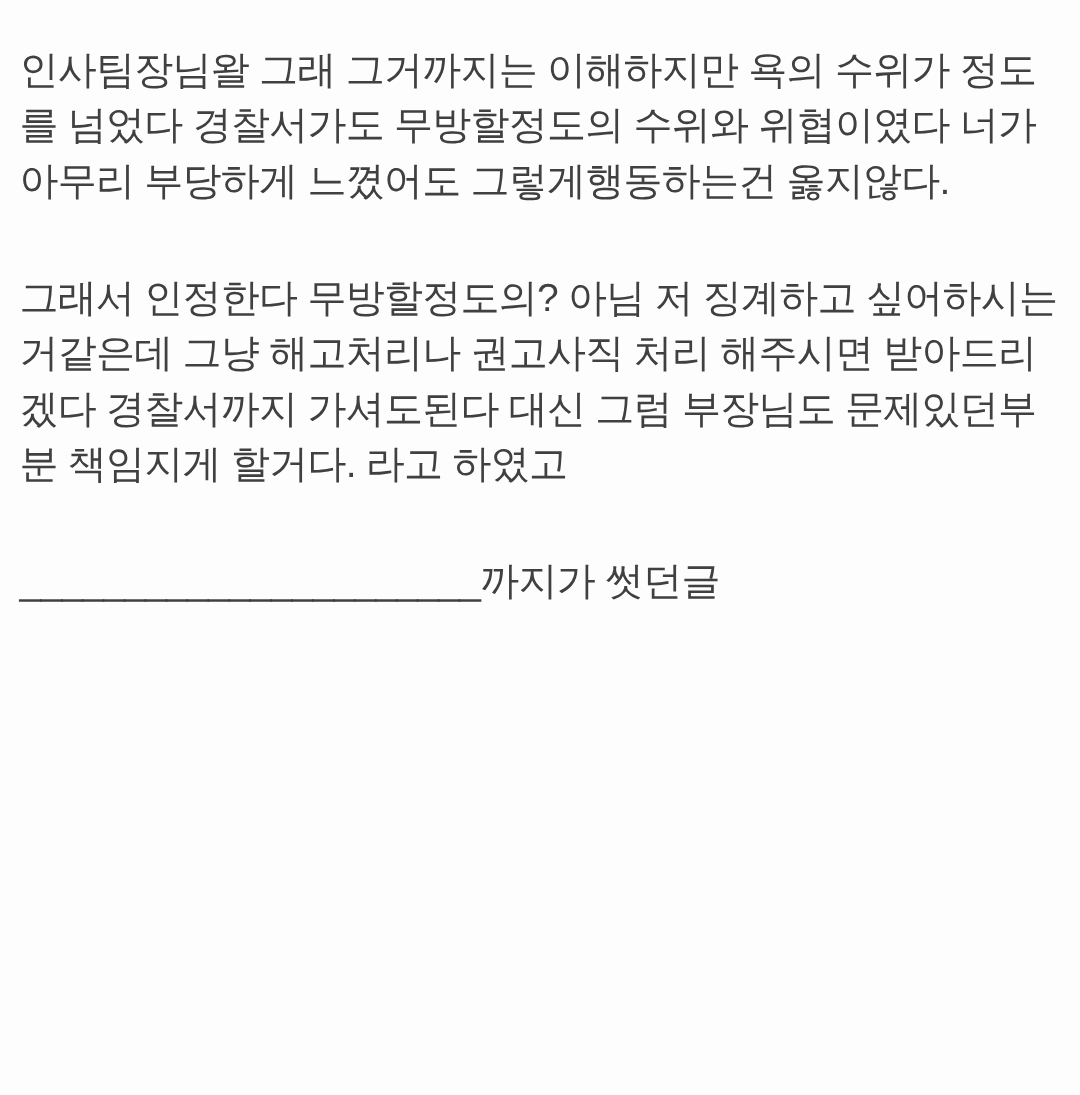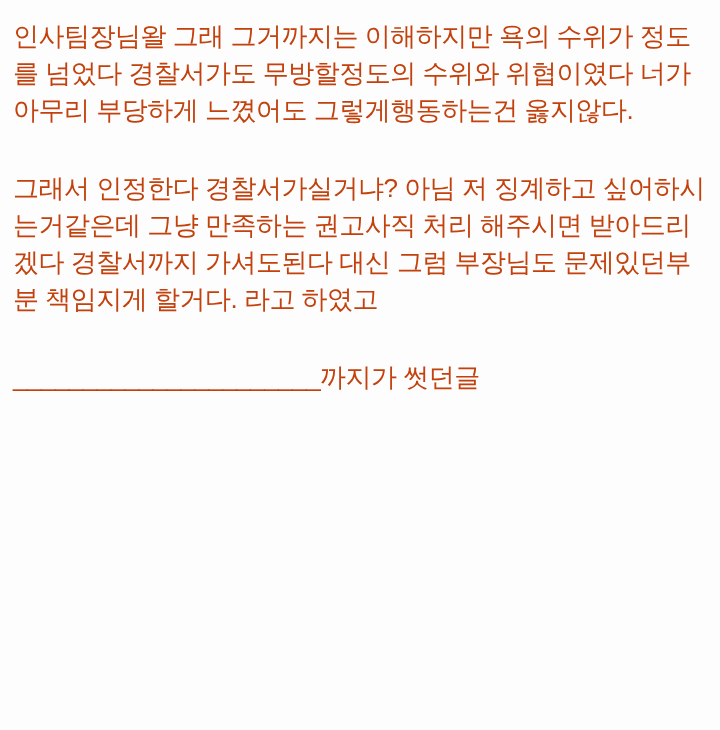--- a/index.html
+++ b/index.html
@@ -12,33 +12,33 @@
     background: #fdfdfd;
     overflow: hidden;
     font-family: "Liberation Sans", sans-serif;
   }
   .post-body {
     box-sizing: border-box;
     width: 720px;
     padding: 13px 10px 0 13px;
   }
   .post-body p {
-    margin: 5px 0 41px 0;
+    margin: 15px 0 41px 0;
     font-size: 26px;
     line-height: 37px;
     font-weight: 500;
-    color: #c2410c;
+    color: #404040;
     word-break: break-all;
     overflow-wrap: anywhere;
     letter-spacing: -0.5px;
   }
   .post-body p.signoff-line {
     margin-bottom: 0;
   }
 </style>
 </head>
 <body>
 
 <div class="post-body">
   <p>인사팀장님왈 그래 그거까지는 이해하지만 욕의 수위가 정도를 넘었다 경찰서가도 무방할정도의 수위와 위협이였다 너가 아무리 부당하게 느꼈어도 그렇게행동하는건 옳지않다.</p>
-  <p>그래서 인정한다 경찰서가실거냐? 아님 저 징계하고 싶어하시는거같은데 그냥 만족하는 권고사직 처리 해주시면 받아드리겠다 경찰서까지 가셔도된다 대신 그럼 부장님도 문제있던부분 책임지게 할거다. 라고 하였고</p>
+  <p>그래서 인정한다 무방할정도의? 아님 저 징계하고 싶어하시는거같은데 그냥 해고처리나 권고사직 처리 해주시면 받아드리겠다 경찰서까지 가셔도된다 대신 그럼 부장님도 문제있던부분 책임지게 할거다. 라고 하였고</p>
   <p class="signoff-line">______________________까지가 썻던글</p>
 </div>
 
 </body></html>

